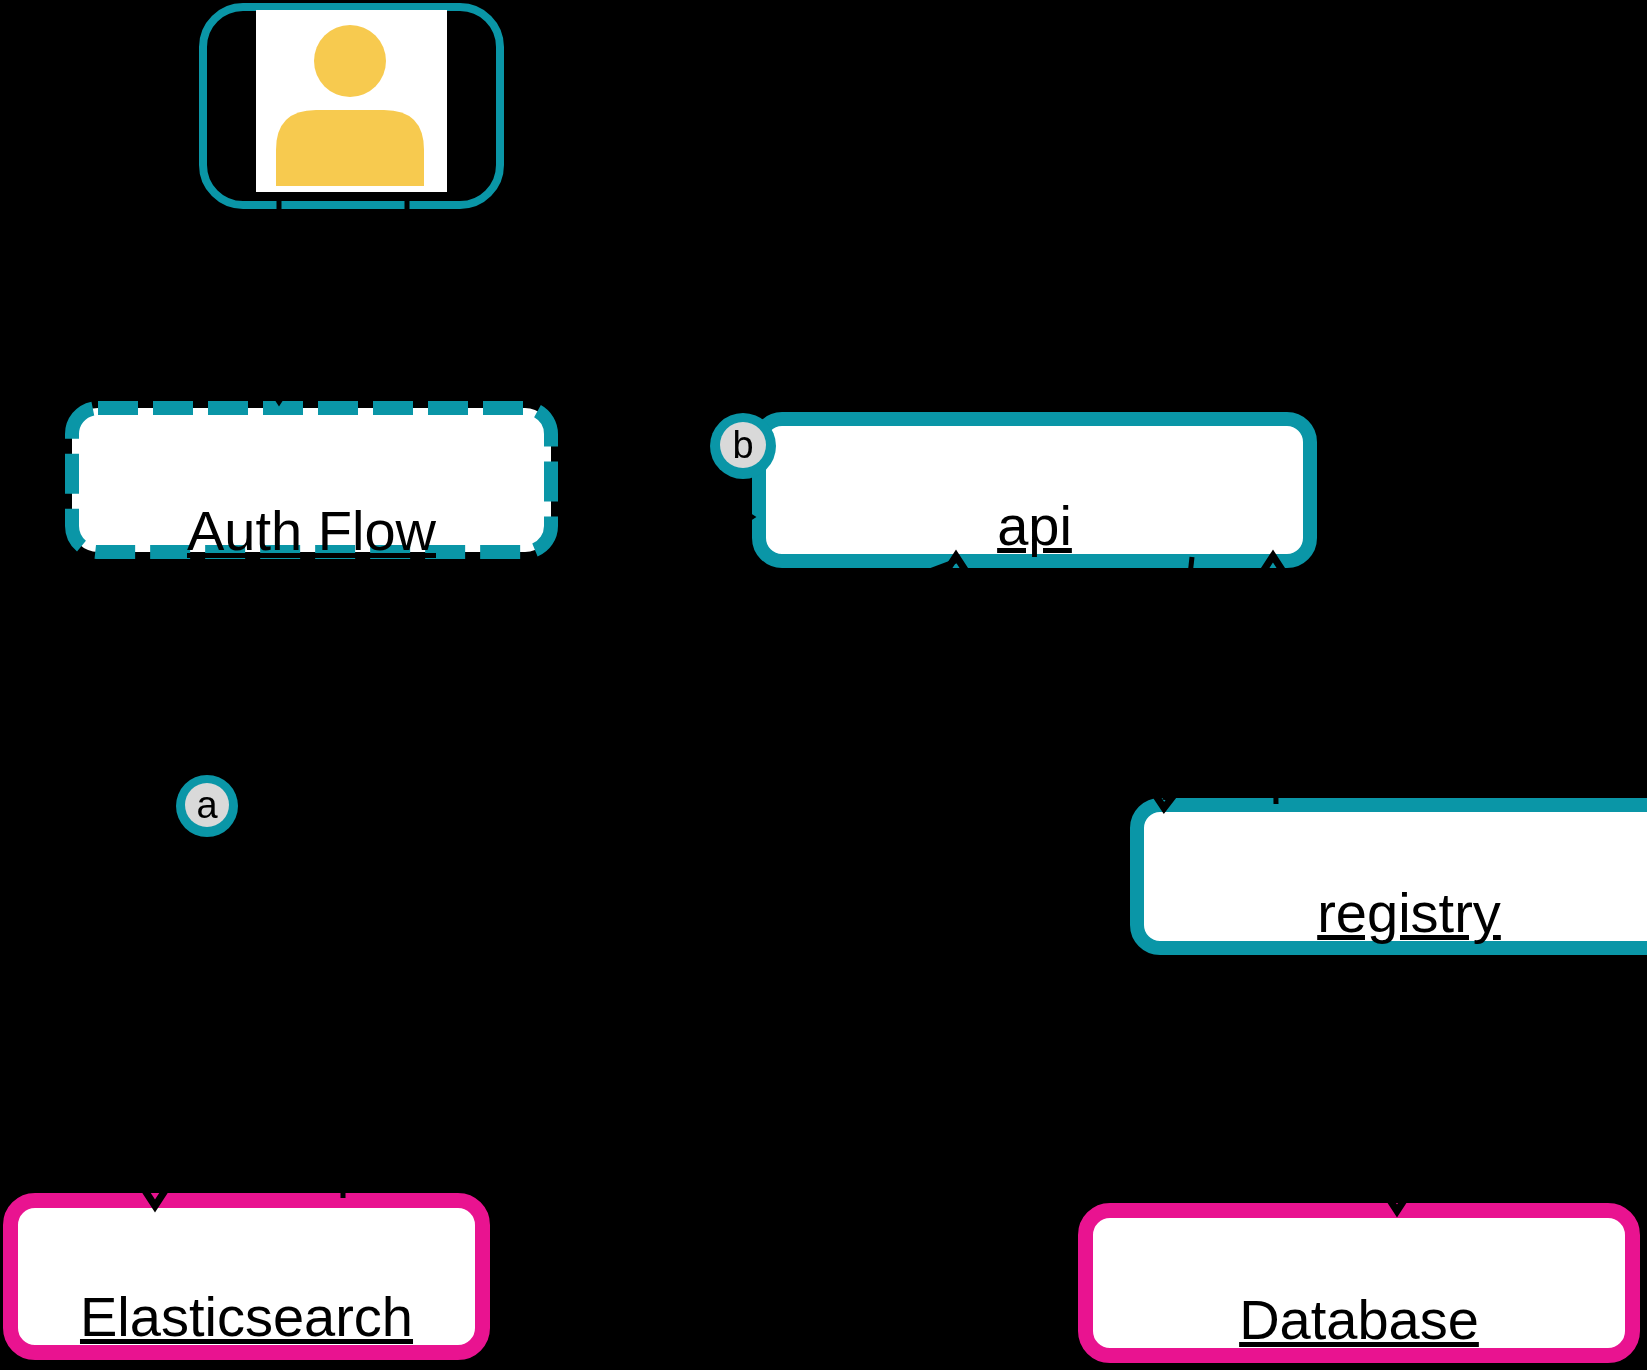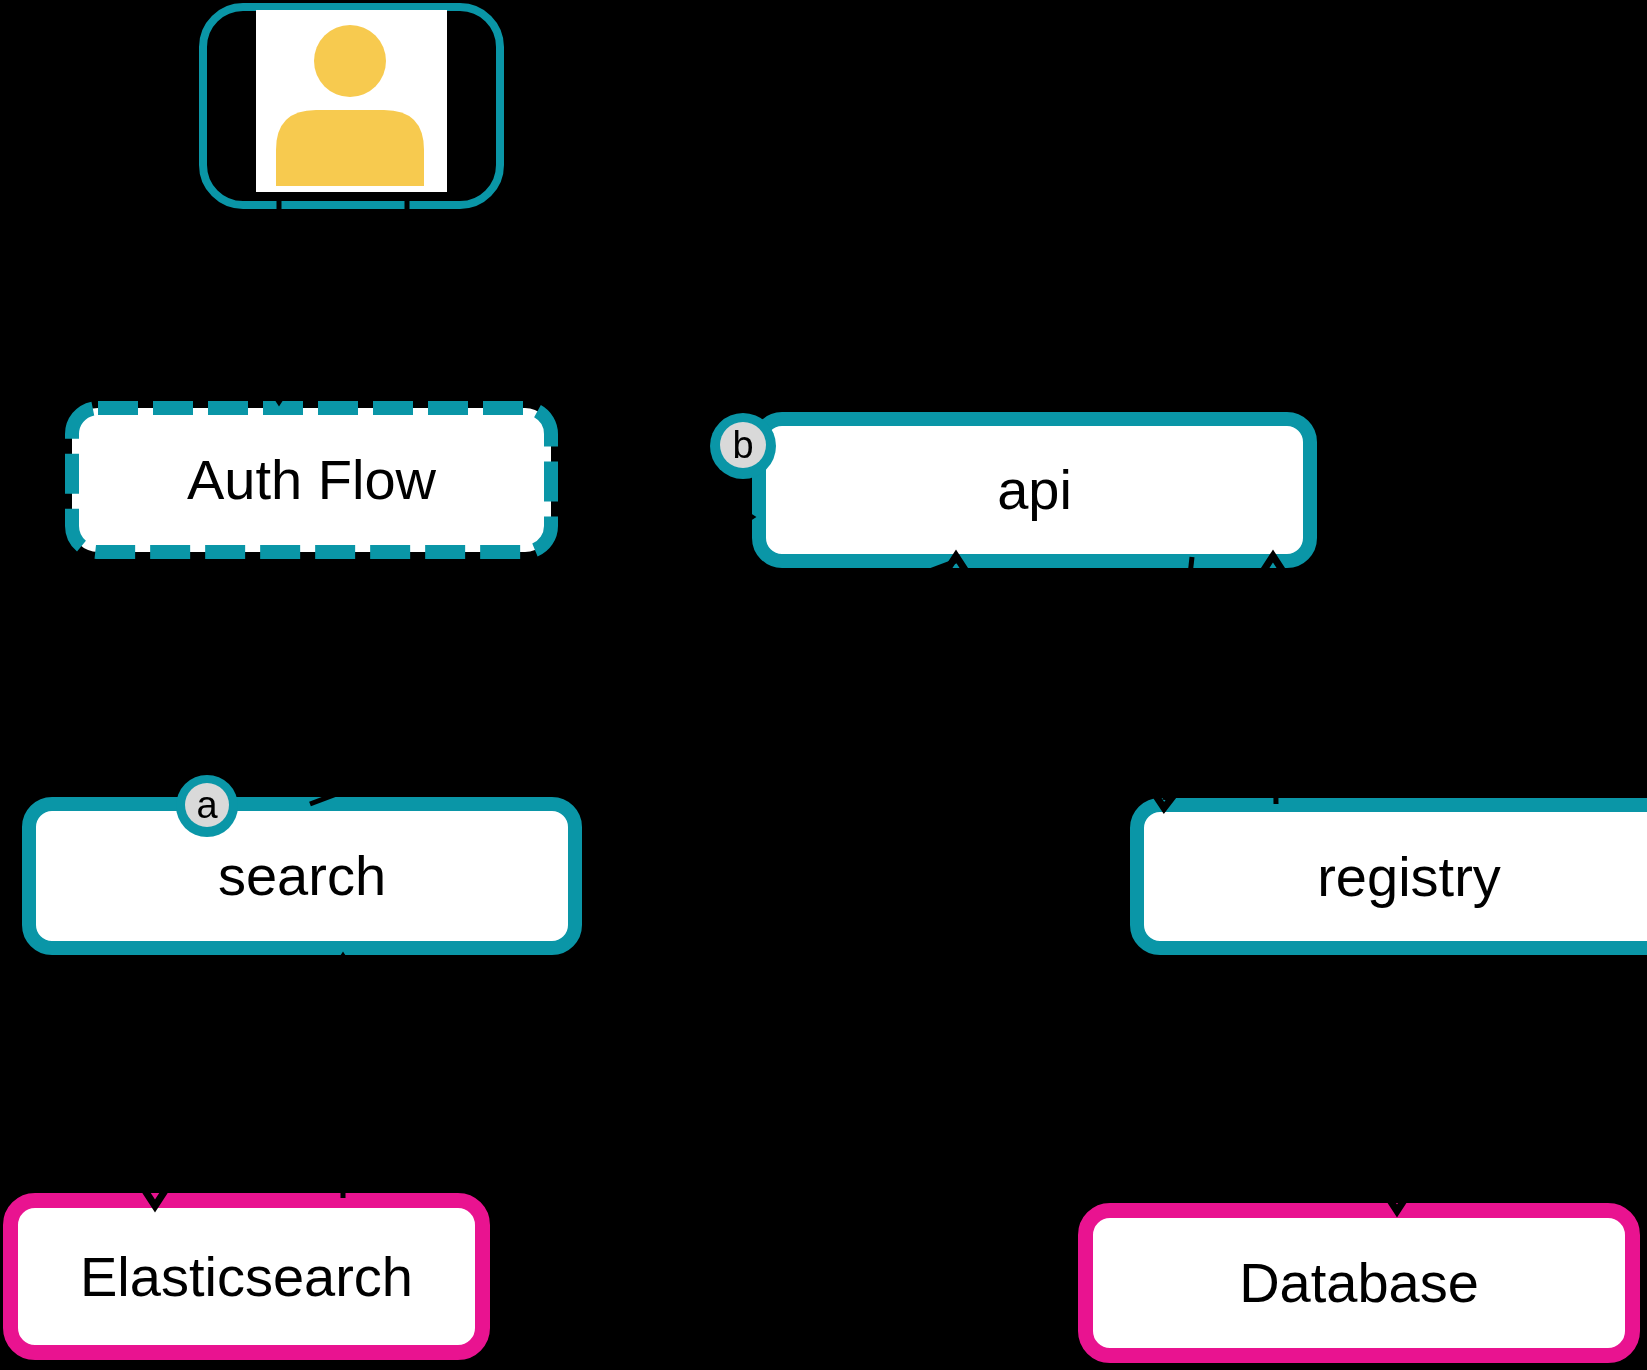--- a/index.html
+++ b/index.html
@@ -8,21 +8,21 @@
     --yellow:#F7CA4F;
     --badge:#D9D9D9;
   }
   html,body{margin:0;padding:0;background:#000;}
   .canvas{
     position:relative;width:1647px;height:1370px;background:#000;overflow:hidden;
     font-family:"Liberation Sans", sans-serif;color:#000;
   }
   .node{
     position:absolute;box-sizing:border-box;background:#fff;
-    display:flex;align-items:center;justify-content:center;
+    display:flex;align-items:flex-end;justify-content:center;text-decoration:underline;
   }
   .node .label{font-size:56px;line-height:1;color:#000;}
   .teal-box{border:14px solid var(--teal);border-radius:30px;}
   .pink-box{border:15px solid var(--pink);border-radius:32px;}
 
   
   #node-user{
     left:199px;top:3px;width:305px;height:206px;
     background:transparent;border:8px solid var(--teal);border-radius:44px;
   }
@@ -80,23 +80,20 @@
     <svg class="frame" width="493" height="158" viewBox="0 0 493 158">
       <rect x="7" y="7" width="479" height="144" rx="26" fill="#ffffff" stroke="#0A96A7" stroke-width="14" stroke-dasharray="40 15"></rect>
     </svg>
     <span class="label">Auth Flow</span>
   </div>
 
   <div class="node teal-box" id="node-api">
     <span class="label">api</span>
   </div>
 
-  <div class="node teal-box" id="node-search">
-    <span class="label">search</span>
-  </div>
 
   <div class="node teal-box" id="node-registry">
     <span class="label">registry</span>
   </div>
 
   <div class="node pink-box" id="node-es">
     <span class="label">Elasticsearch</span>
   </div>
 
   <div class="node pink-box" id="node-db">

